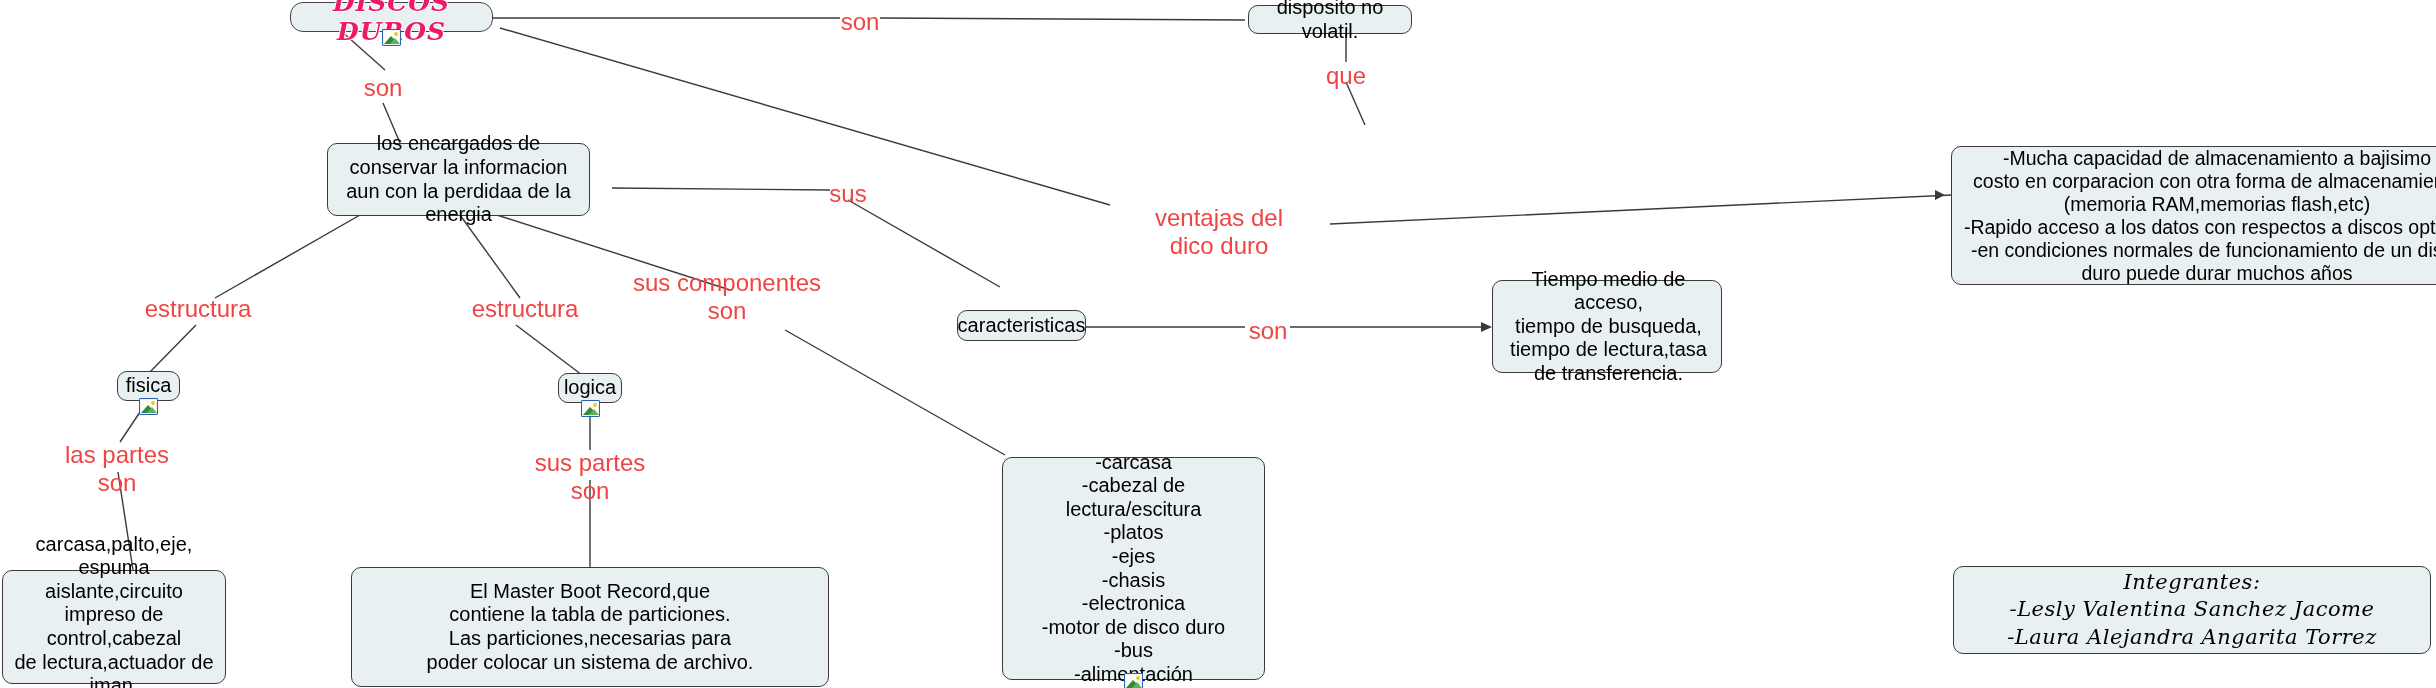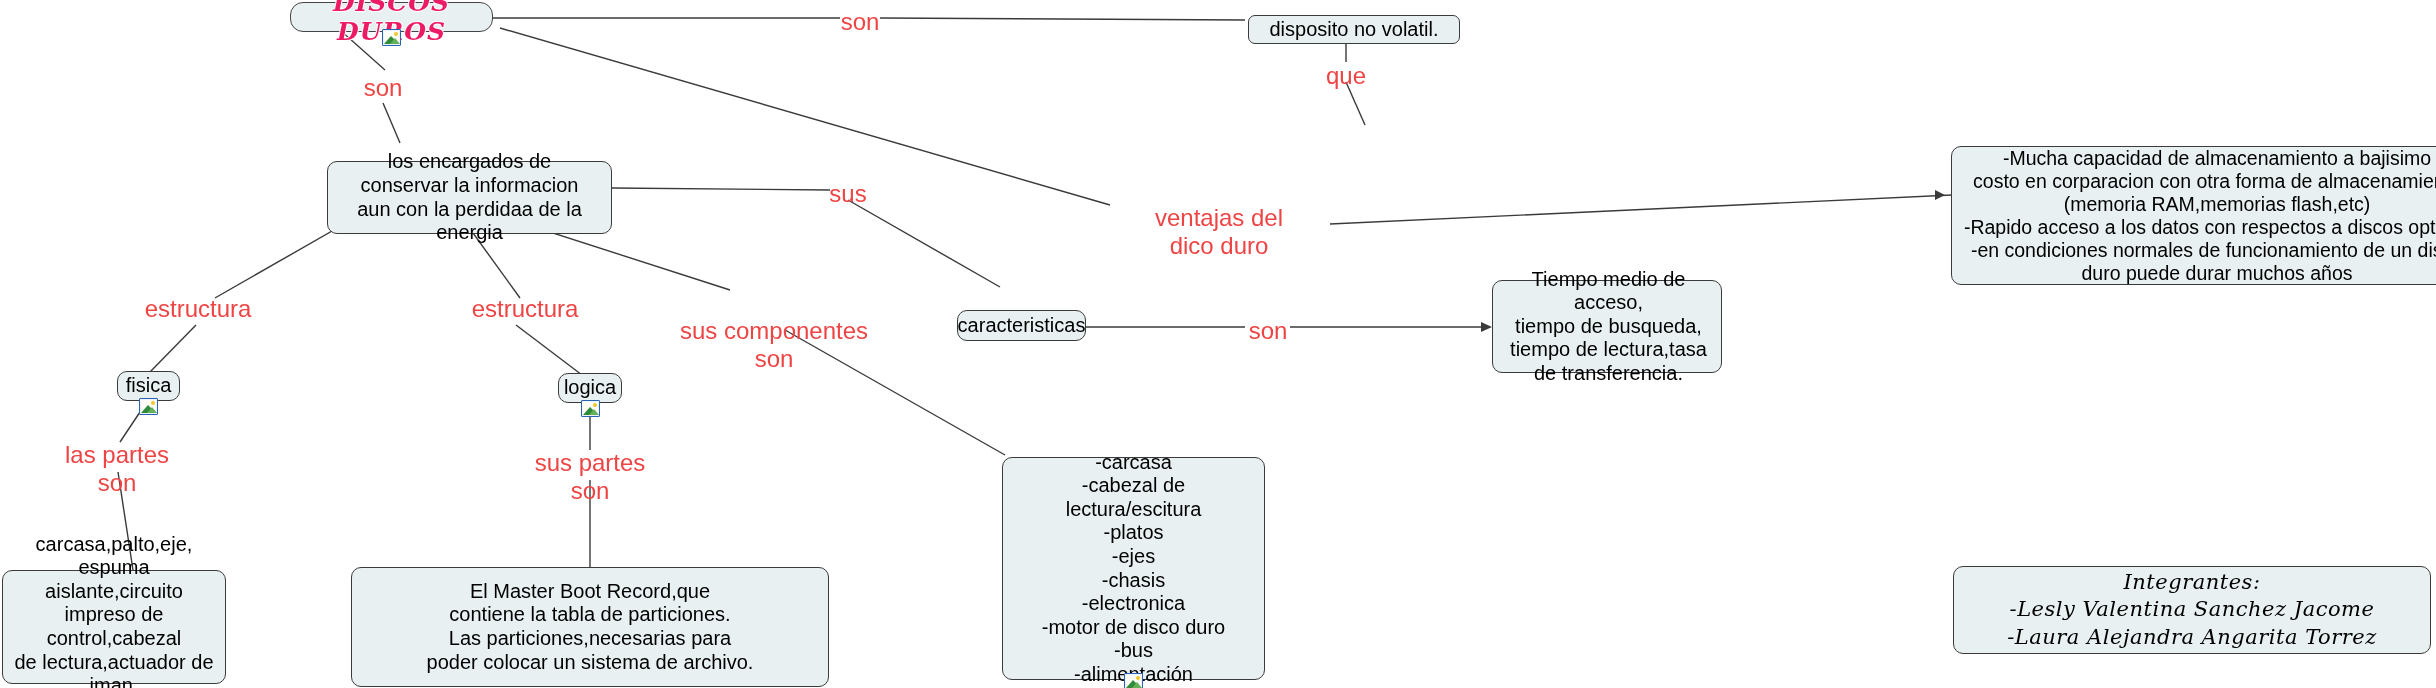--- a/index.html
+++ b/index.html
@@ -152,24 +152,24 @@
   </svg>
 
   <div class="node title-node" style="left:290px; top:2px; width:203px; height:30px;">DISCOS DUROS</div>
   <div class="img-badge" style="left:382px; top:29px;">
     <span class="sky"></span>
       <span class="sun"></span>
       <span class="hill"></span>
       <span class="hill2"></span>
   </div>
 
-  <div class="node" style="left:1248px; top:15px; width:212px; height:29px;border-radius:7px;">disposito no volatil.</div>
-
-
-  <div class="node" style="left:327px; top:161px; width:285px; height:73px;">los encargados de
+  <div class="node" style="left:1248px; top:5px; width:164px; height:29px;">disposito no volatil.</div>
+
+
+  <div class="node" style="left:327px; top:143px; width:263px; height:73px;">los encargados de
 conservar la informacion
 aun con la perdidaa de la energia</div>
 
   <div class="node" style="left:1951px; top:146px; width:532px; height:139px; font-size:19.5px;">-Mucha capacidad de almacenamiento a bajisimo
 costo en corparacion con otra forma de almacenamiento
 (memoria RAM,memorias flash,etc)
 -Rapido acceso  a los datos con respectos a discos opticos
 -en condiciones normales de funcionamiento de un disco
 duro puede durar muchos años</div>
 
@@ -231,21 +231,21 @@
 
   <div class="link-label" style="left:1324px; top:62px; width:44px;">que</div>
 
   <div class="link-label" style="left:361px; top:74px; width:44px;">son</div>
 
   <div class="link-label" style="left:828px; top:180px; width:40px;">sus</div>
 
   <div class="link-label" style="left:1108px; top:204px; width:222px;">ventajas del
 dico duro</div>
 
-  <div class="link-label" style="left:644px; top:269px; width:260px;margin-top:48px;">sus componentes
+  <div class="link-label" style="left:597px; top:269px; width:260px;">sus componentes
 son</div>
 
   <div class="link-label" style="left:1245px; top:317px; width:46px;">son</div>
 
   <div class="link-label" style="left:143px; top:295px; width:110px;">estructura</div>
 
   <div class="link-label" style="left:470px; top:295px; width:110px;">estructura</div>
 
   <div class="link-label" style="left:38px; top:441px; width:158px;">las partes
 son</div>

